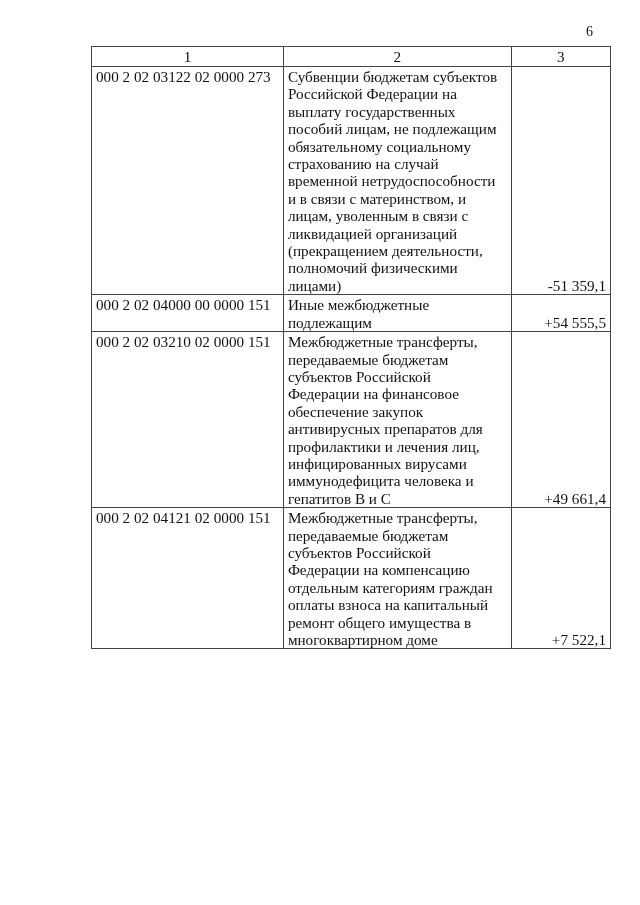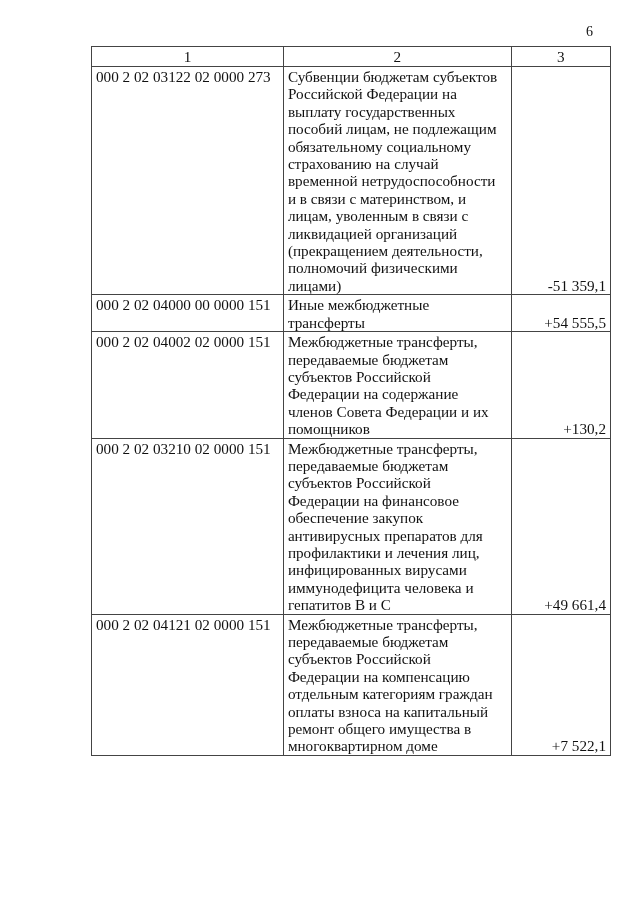--- a/index.html
+++ b/index.html
@@ -42,32 +42,22 @@
 лицам, уволенным в связи с
 ликвидацией организаций
 (прекращением деятельности,
 полномочий физическими
 лицами)</td>
     <td class="col3 amount">-51 359,1</td>
   </tr>
   <tr>
     <td class="col1 code">000 2 02 04000 00 0000 151</td>
     <td class="col2 desc">Иные межбюджетные
-трансферты</td>
+подлежащим</td>
     <td class="col3 amount">+54 555,5</td>
-  </tr>
-  <tr>
-    <td class="col1 code">000 2 02 04002 02 0000 151</td>
-    <td class="col2 desc">Межбюджетные трансферты,
-передаваемые бюджетам
-субъектов Российской
-Федерации на содержание
-членов Совета Федерации и их
-помощников</td>
-    <td class="col3 amount">+130,2</td>
   </tr>
   <tr>
     <td class="col1 code">000 2 02 03210 02 0000 151</td>
     <td class="col2 desc">Межбюджетные трансферты,
 передаваемые бюджетам
 субъектов Российской
 Федерации на финансовое
 обеспечение закупок
 антивирусных препаратов для
 профилактики и лечения лиц,

